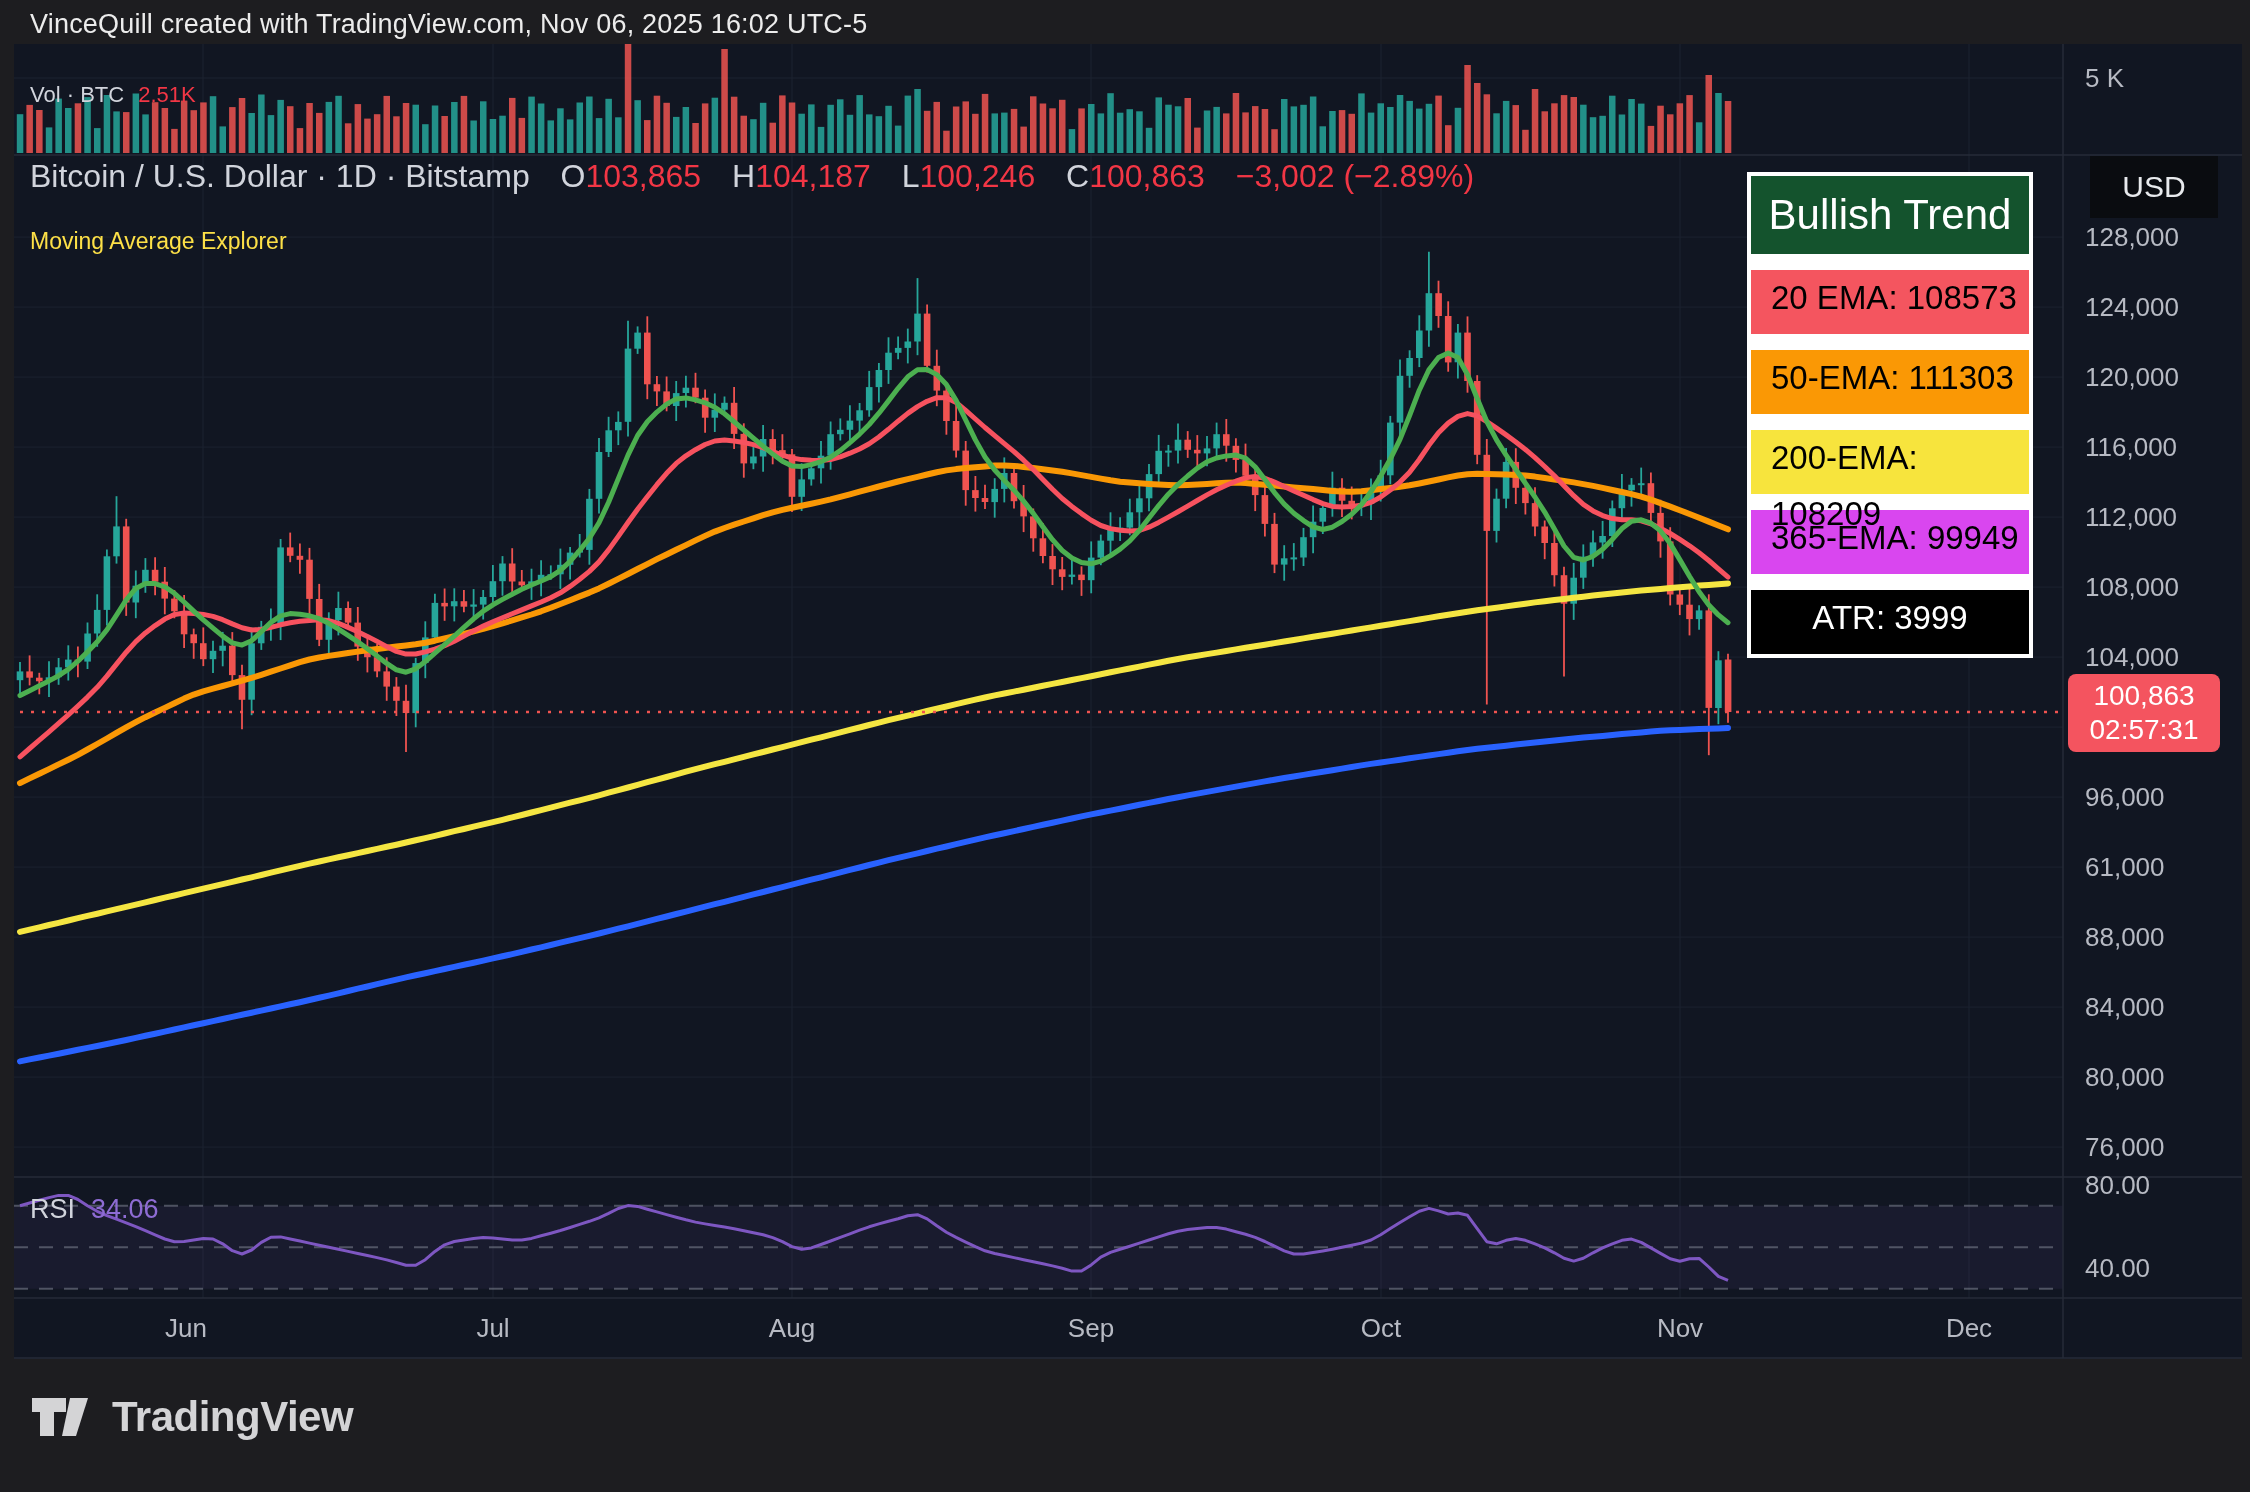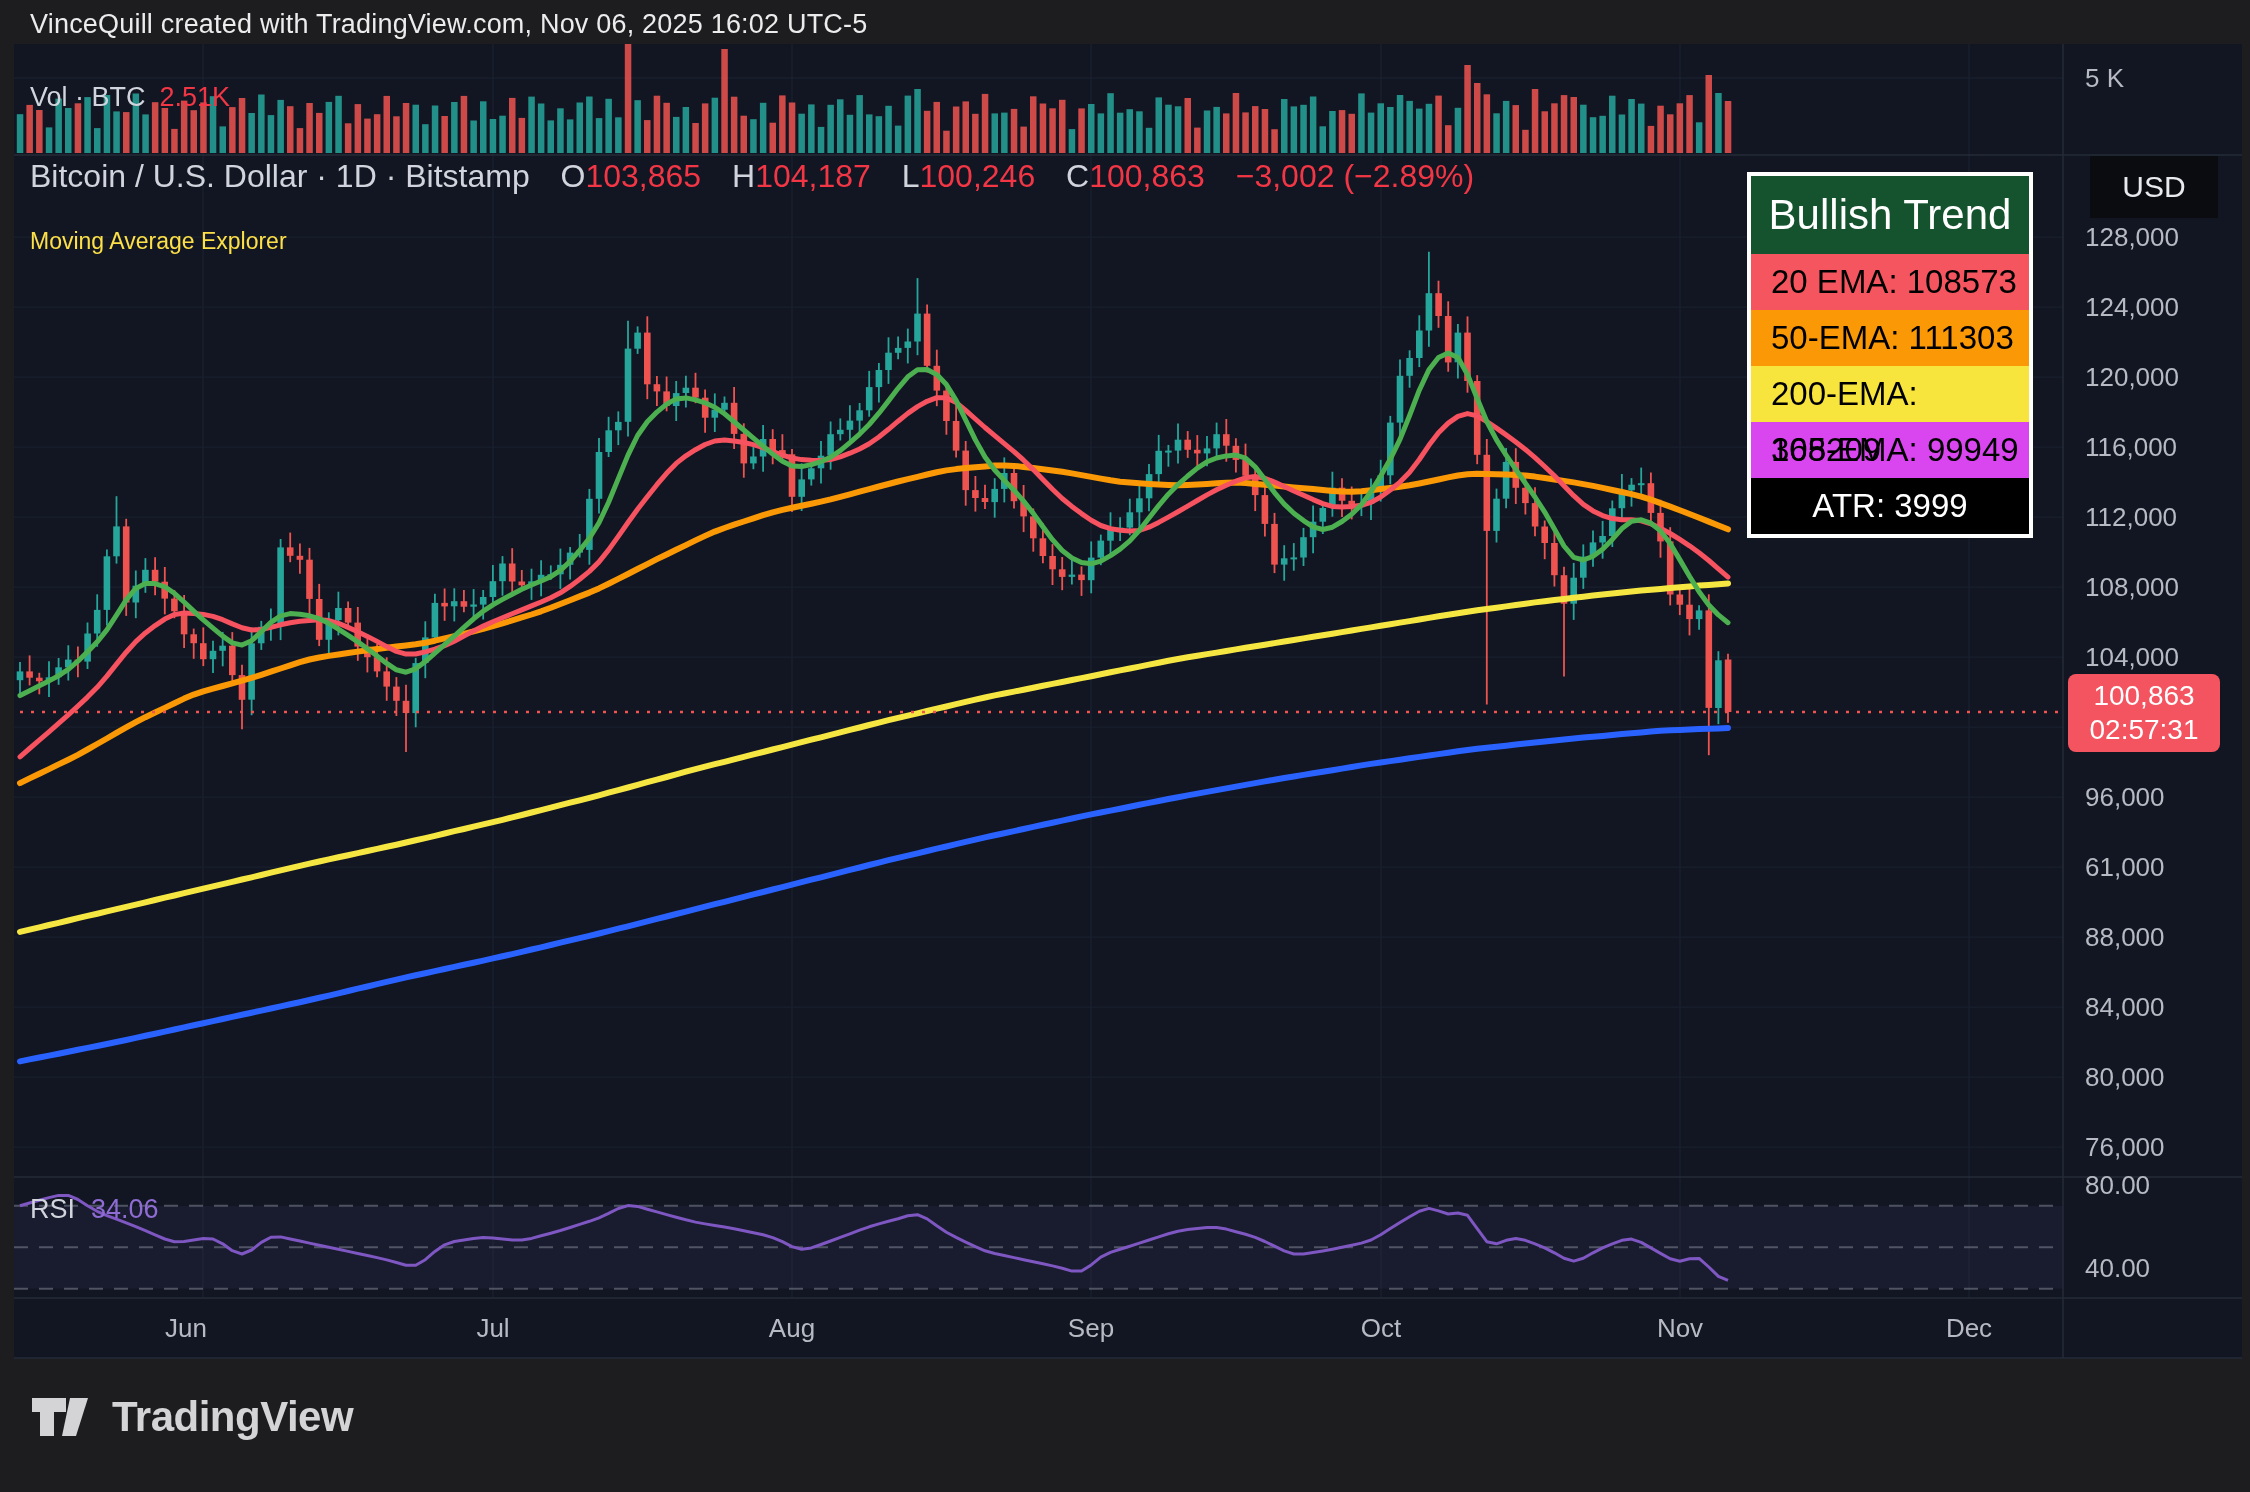--- a/index.html
+++ b/index.html
@@ -1,35 +1,35 @@
 <!DOCTYPE html>
 <html><head>
 <meta charset="utf-8">
 <style>
   html,body{margin:0;padding:0;background:#1d1d20;font-family:"Liberation Sans",sans-serif;}
   #stage{position:relative;width:2250px;height:1492px;overflow:hidden;background:#1d1d20;}
   #panel{position:absolute;left:14px;top:44px;width:2228px;height:1315px;background:#111622;}
   #chart-svg{position:absolute;left:0;top:0;z-index:1;}
   .ovl{position:absolute;z-index:3;white-space:nowrap;}
   #credit{left:30px;top:9px;font-size:27px;color:#ececec;font-weight:500;letter-spacing:.2px;}
-  #vol-row{left:30px;top:82px;font-size:27px;color:#d1d4dc;}
+  #vol-row{left:30px;top:82px;font-size:22px;color:#d1d4dc;}
   #vol-row .val{color:#f23645;margin-left:14px;}
   #title-row{left:30px;top:158px;font-size:32px;color:#d1d4dc;}
   #title-row .num{color:#f23645;}
   #title-row .g{margin-left:22px;}
   #subtitle{left:30px;top:197px;font-size:23px;color:#fde047;margin-top:31px;}
   #rsi-row{left:30px;top:1194px;font-size:27px;color:#d1d4dc;}
   #rsi-row .val{color:#8e6cd4;margin-left:16px;}
   .axis-label{position:absolute;left:2085px;z-index:2;font-size:26px;color:#b7bac3;height:30px;line-height:30px;}
   .month-label{position:absolute;z-index:2;top:1312px;height:32px;line-height:32px;font-size:26px;color:#b7bac3;transform:translateX(-50%);}
   #usd-btn{position:absolute;left:2090px;top:156px;width:128px;height:62px;z-index:4;background:#0a0c10;border-radius:0;color:#e8eaed;font-size:30px;font-weight:500;text-align:center;line-height:62px;}
   #price-badge{position:absolute;left:2068px;top:674px;width:152px;height:78px;z-index:4;background:#f4545f;border-radius:8px;color:#fff;text-align:center;font-size:28px;line-height:34px;padding-top:5px;box-sizing:border-box;}
   #legend{position:absolute;left:1747px;top:172px;width:286px;z-index:5;background:#ffffff;padding:4px;box-sizing:border-box;}
   #legend .hdr{background:#14532d;color:#fff;font-size:42px;height:78px;line-height:78px;text-align:center;}
-  #legend .row{margin-top:0;height:56px;line-height:56px;font-size:33px;color:#000;padding-left:20px;}
+  #legend .row{margin-top:16px;height:64px;line-height:56px;font-size:33px;color:#000;padding-left:20px;}
   #legend .row.center{text-align:center;padding-left:0;}
   #footer-logo{position:absolute;left:30px;top:1392px;z-index:3;display:flex;align-items:center;}
   #footer-logo .brand{margin-left:16px;font-size:42px;font-weight:700;color:#d4d4d6;letter-spacing:-.5px;}
 </style>
 </head>
 <body>
 
 <div id="stage">
   <div id="panel"></div>
   <svg id="chart-svg" width="2250" height="1492">

